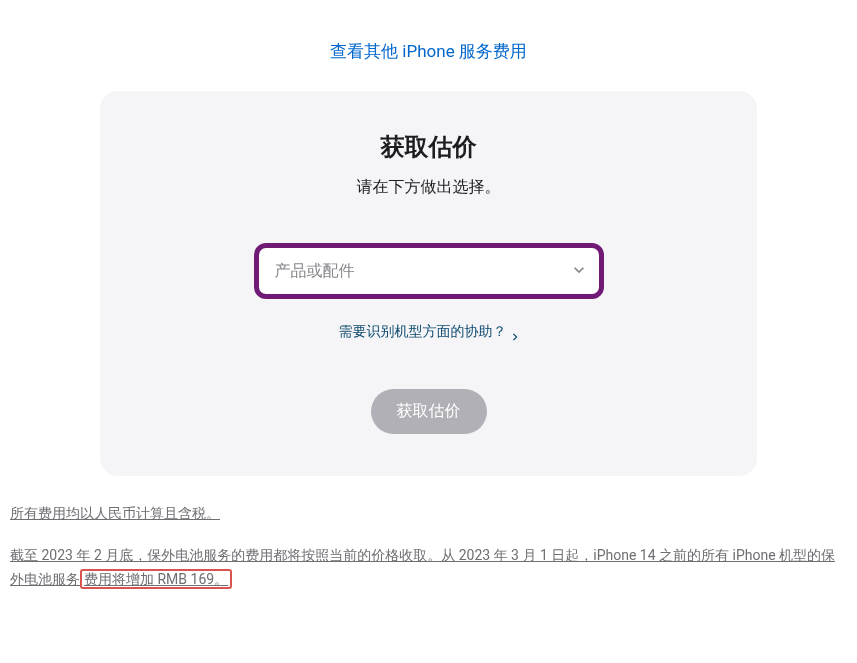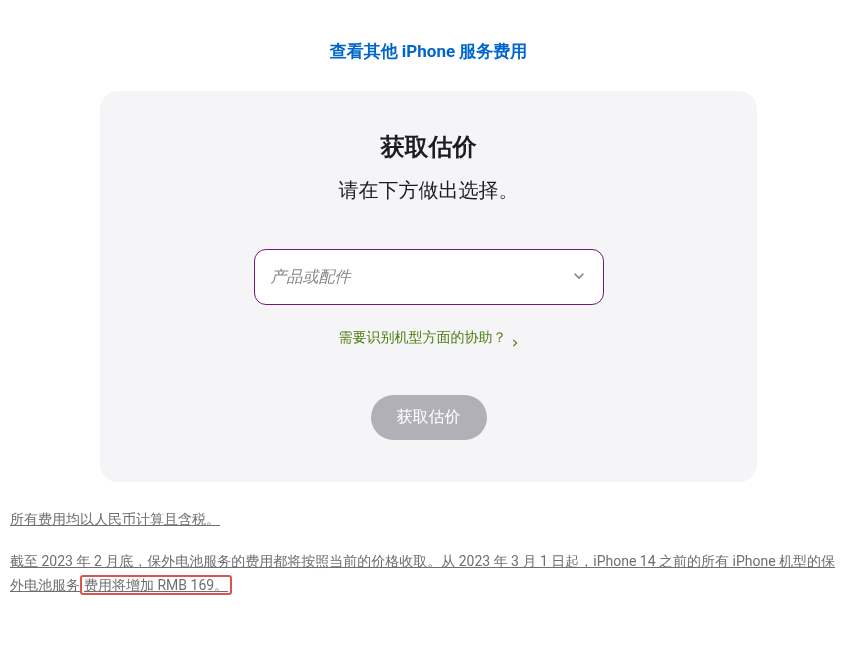--- a/index.html
+++ b/index.html
@@ -16,74 +16,72 @@
     }
     .container {
       padding: 10px;
     }
     .top-link {
       text-align: center;
       color: #0066cc;
       font-size: 17px;
       padding: 30px 0 20px 0;
       cursor: pointer;
-      font-weight: bold;
     }
     .card {
       background: #f5f5f7;
       border-radius: 18px;
       margin: 8px 90px 0 90px;
       padding: 40px 20px 42px 20px;
       text-align: center;
     }
     .card-title {
       font-size: 24px;
       font-weight: 600;
       color: #1d1d1f;
       margin-bottom: 14px;
     }
     .card-subtitle {
-      font-size: 20px;
+      font-size: 16px;
       color: #1d1d1f;
       margin-bottom: 45px;
     }
     .select-wrapper {
       position: relative;
       width: 350px;
       margin: 0 auto 22px auto;
     }
     .select-input {
       width: 100%;
       height: 56px;
       background: #ffffff;
-      border: 1px solid #701a75;
+      border: 5px solid #701a75;
       border-radius: 12px;
       padding: 0 44px 0 16px;
       font-size: 16px;
       color: #86868b;
       text-align: left;
       display: flex;
       align-items: center;
       cursor: pointer;
-      font-style: italic;
     }
     .chevron {
       position: absolute;
       right: 18px;
       top: 50%;
       transform: translateY(-50%);
       color: #86868b;
       pointer-events: none;
     }
     .chevron svg {
       width: 14px;
       height: 14px;
     }
     .help-link {
-      color: #4d7c0f;
+      color: #0c4a6e;
       font-size: 14px;
       margin-top: -4px;
       margin-bottom: 48px;
       cursor: pointer;
       display: inline-flex;
       align-items: flex-end;
       gap: 4px;
     }
     .help-link svg {
       width: 8px;

